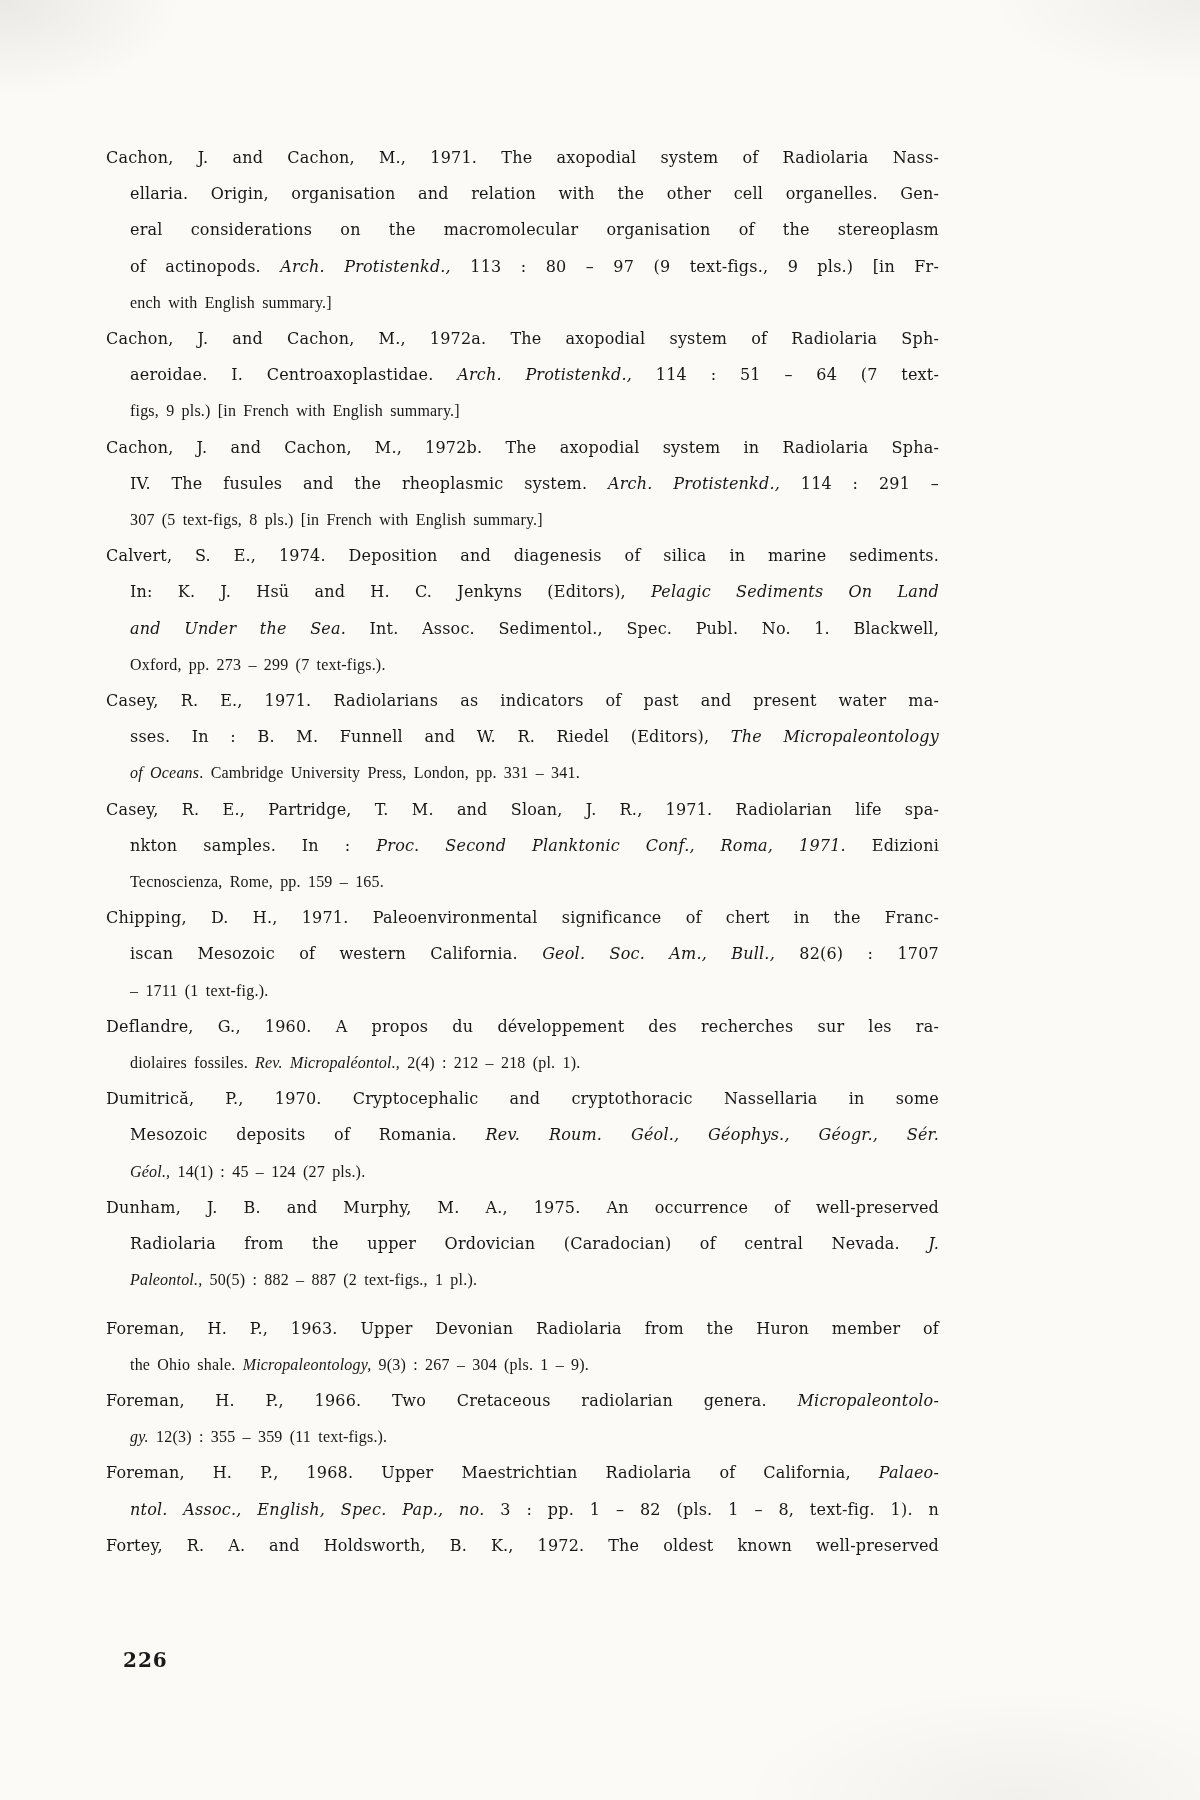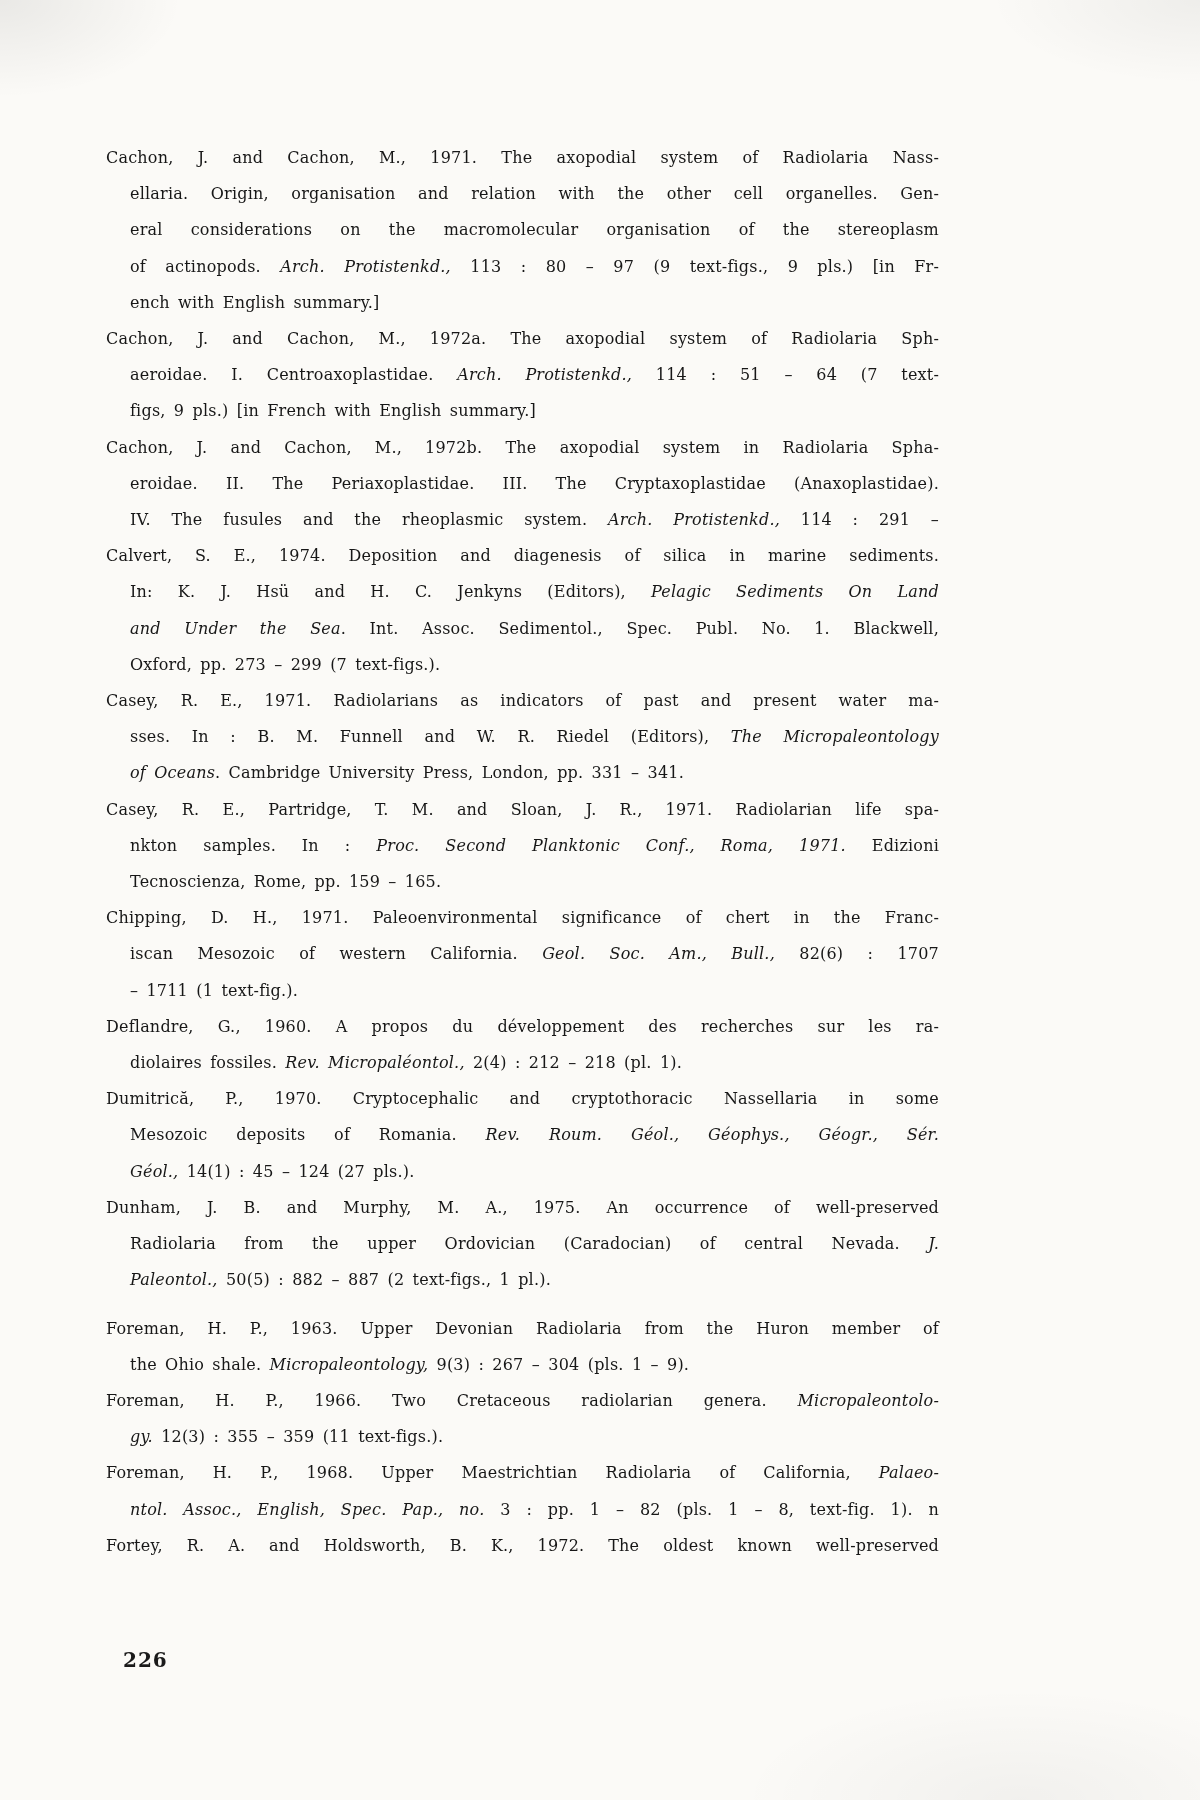--- a/index.html
+++ b/index.html
@@ -38,20 +38,21 @@
     letter-spacing: 0.2px;
     color: #171717;
   }
   .ref-line.just {
     text-align: justify;
     text-align-last: justify;
     text-justify: inter-word;
   }
   .ref-line:not(.just) {
     word-spacing: 3px;
+    font-family: Liberation Serif, serif;
   }
   .ref-line.cont { padding-left: 24px; }
   .it { font-style: italic; }
   .rm { font-style: normal; }
   .page-number {
     position: absolute;
     left: 123px;
     top: 1648px;
     font-size: 20px;
     font-weight: bold;
@@ -71,22 +72,22 @@
         <div class="ref-line cont just"><span class="rm">of actinopods. </span><span class="it">Arch. Protistenkd.,</span><span class="rm"> 113 : 80 – 97 (9 text-figs., 9 pls.) [in Fr-</span></div>
         <div class="ref-line cont"><span class="rm">ench with English summary.]</span></div>
       </div>
       <div class="ref-entry">
         <div class="ref-line just"><span class="rm">Cachon, J. and Cachon, M., 1972a. The axopodial system of Radiolaria Sph-</span></div>
         <div class="ref-line cont just"><span class="rm">aeroidae. I. Centroaxoplastidae. </span><span class="it">Arch. Protistenkd.,</span><span class="rm"> 114 : 51 – 64 (7 text-</span></div>
         <div class="ref-line cont"><span class="rm">figs, 9 pls.) [in French with English summary.]</span></div>
       </div>
       <div class="ref-entry">
         <div class="ref-line just"><span class="rm">Cachon, J. and Cachon, M., 1972b. The axopodial system in Radiolaria Spha-</span></div>
-        <div class="ref-line cont just"><span class="rm">eroidae. II. The Periaxoplastidae. III. The Cryptaxoplastidae (Anaxoplastidae).</span></div>
         <div class="ref-line cont just"><span class="rm">IV. The fusules and the rheoplasmic system. </span><span class="it">Arch. Protistenkd.,</span><span class="rm"> 114 : 291 –</span></div>
+        <div class="ref-line cont"><span class="rm">307 (5 text-figs, 8 pls.) [in French with English summary.]</span></div>
       </div>
       <div class="ref-entry">
         <div class="ref-line just"><span class="rm">Calvert, S. E., 1974. Deposition and diagenesis of silica in marine sediments.</span></div>
         <div class="ref-line cont just"><span class="rm">In: K. J. Hsü and H. C. Jenkyns (Editors), </span><span class="it">Pelagic Sediments On Land</span></div>
         <div class="ref-line cont just"><span class="it">and Under the Sea</span><span class="rm">. Int. Assoc. Sedimentol., Spec. Publ. No. 1. Blackwell,</span></div>
         <div class="ref-line cont"><span class="rm">Oxford, pp. 273 – 299 (7 text-figs.).</span></div>
       </div>
       <div class="ref-entry">
         <div class="ref-line just"><span class="rm">Casey, R. E., 1971. Radiolarians as indicators of past and present water ma-</span></div>
         <div class="ref-line cont just"><span class="rm">sses. In : B. M. Funnell and W. R. Riedel (Editors), </span><span class="it">The Micropaleontology</span></div>

